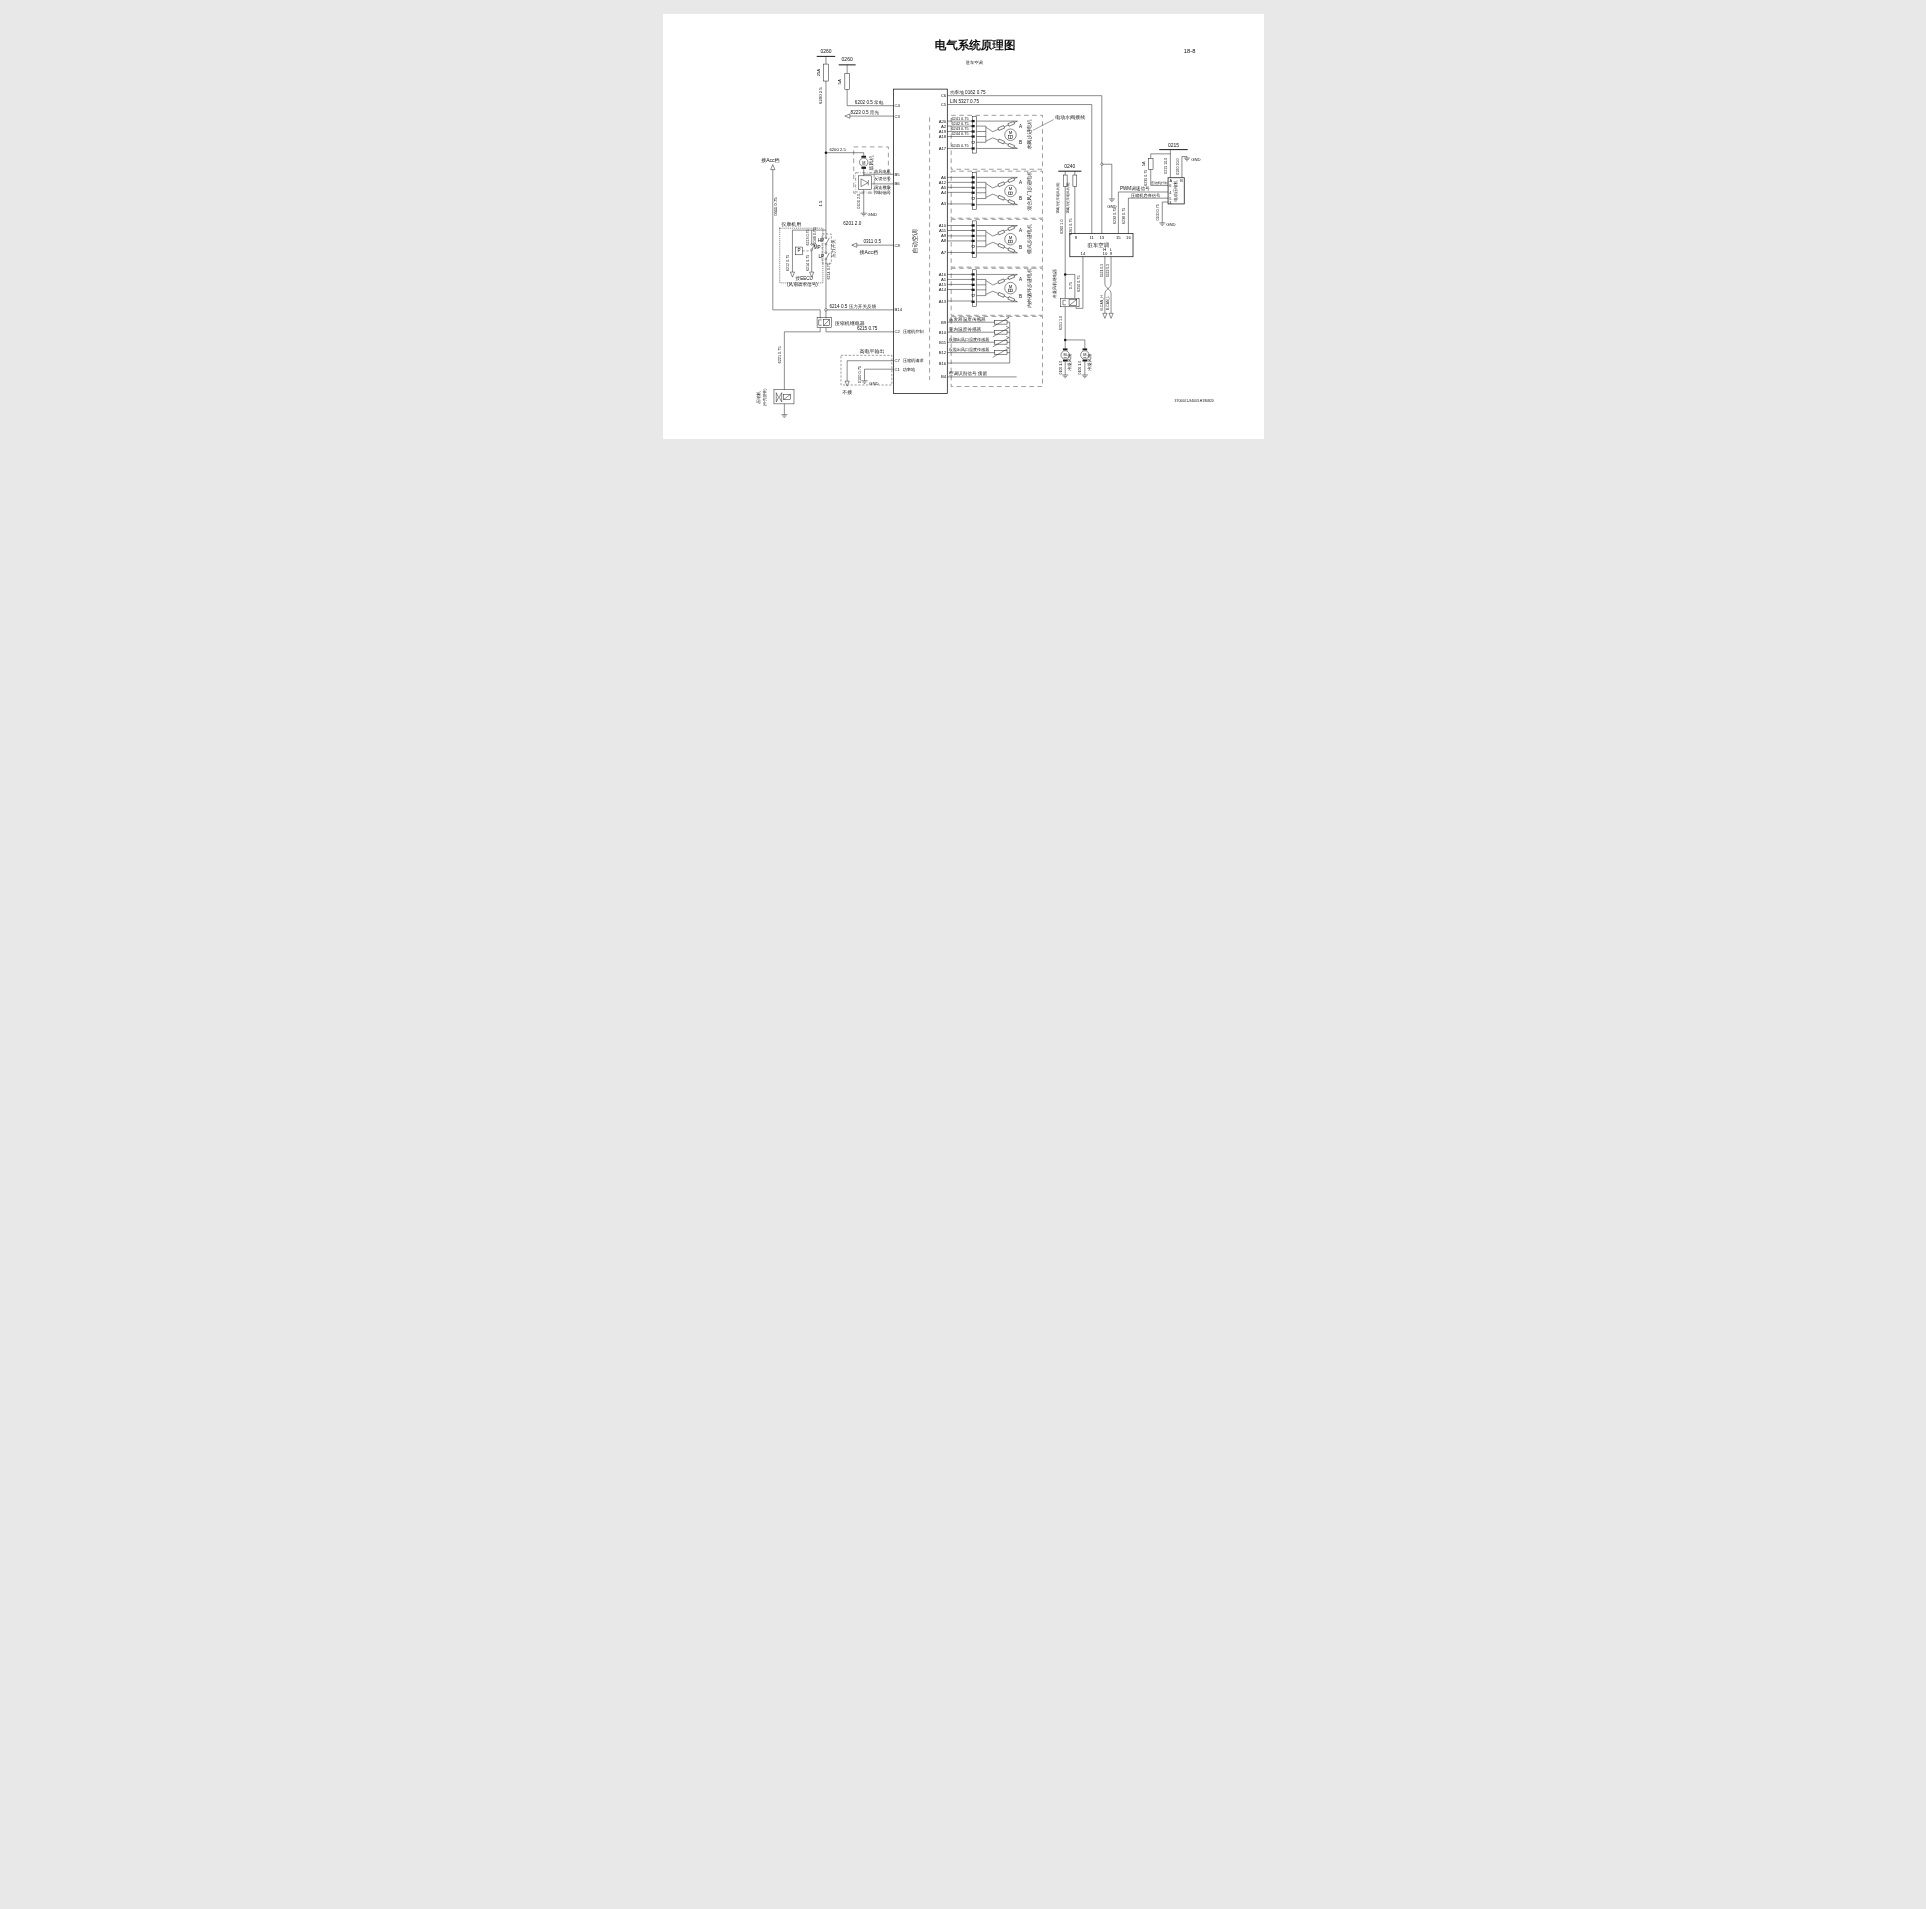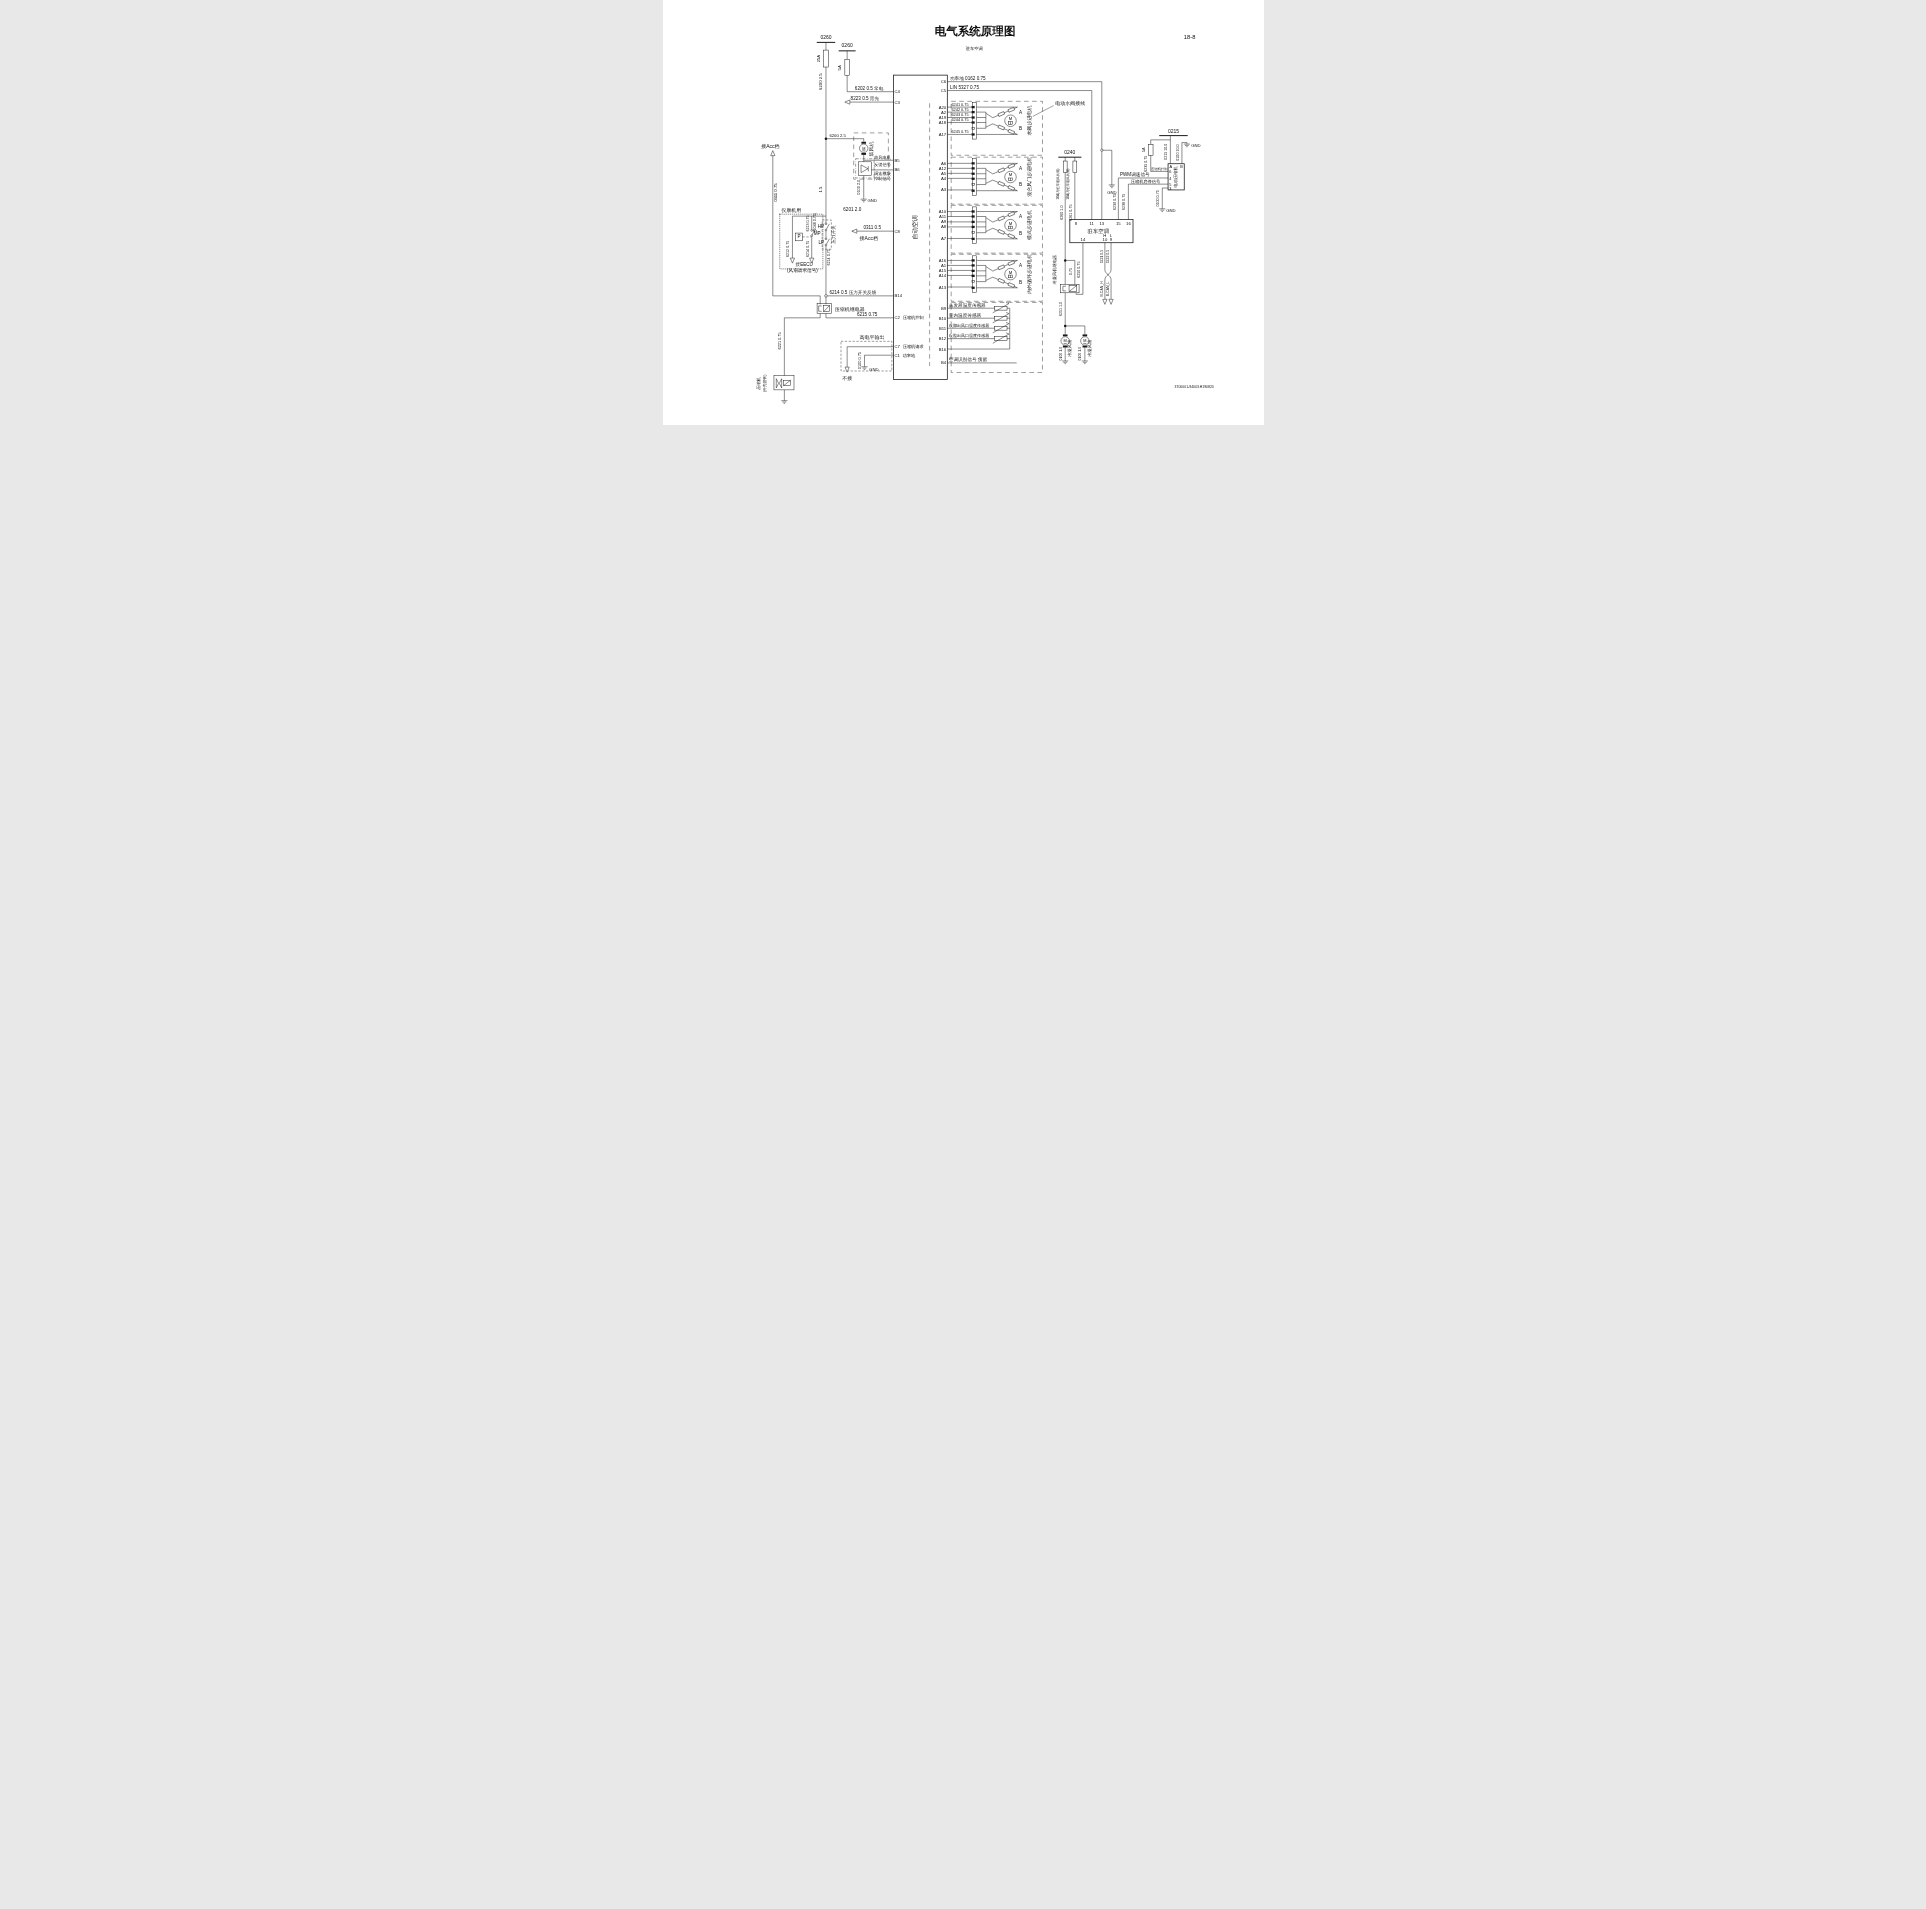--- a/index.html
+++ b/index.html
@@ -1,16 +1,16 @@
 <!DOCTYPE html>
 <html style="font-size:6.2px"><head>
 <meta charset="utf-8">
 <style>
   html,body{margin:0;padding:0;background:#e8e8e8;}
-  .sheet{width:100%;max-width:601px;margin:0 auto;background:#0369a1;}
+  .sheet{width:100%;max-width:601px;margin:14px auto;background:#0369a1;}
   svg{display:block;width:100%;height:auto;background:#ffffff;}
   svg line, svg path, svg rect, svg circle, svg polygon, svg polyline{stroke:#1a1a1a;fill:none;stroke-width:1.3;}
   svg text{font-family:"Liberation Sans","DejaVu Sans",sans-serif;fill:#111;stroke:none;}
   .busbar{stroke-width:2.6;}
   .box{stroke-width:2;}
   .thin{stroke-width:1.1;}
   .padf{fill:#1a1a1a;stroke:none;}
   .wfill{fill:#ffffff;}
   .dash{stroke-dasharray:12 9;stroke-width:1.1;}
   .dashs{stroke-dasharray:6 4;stroke-width:1.1;}

